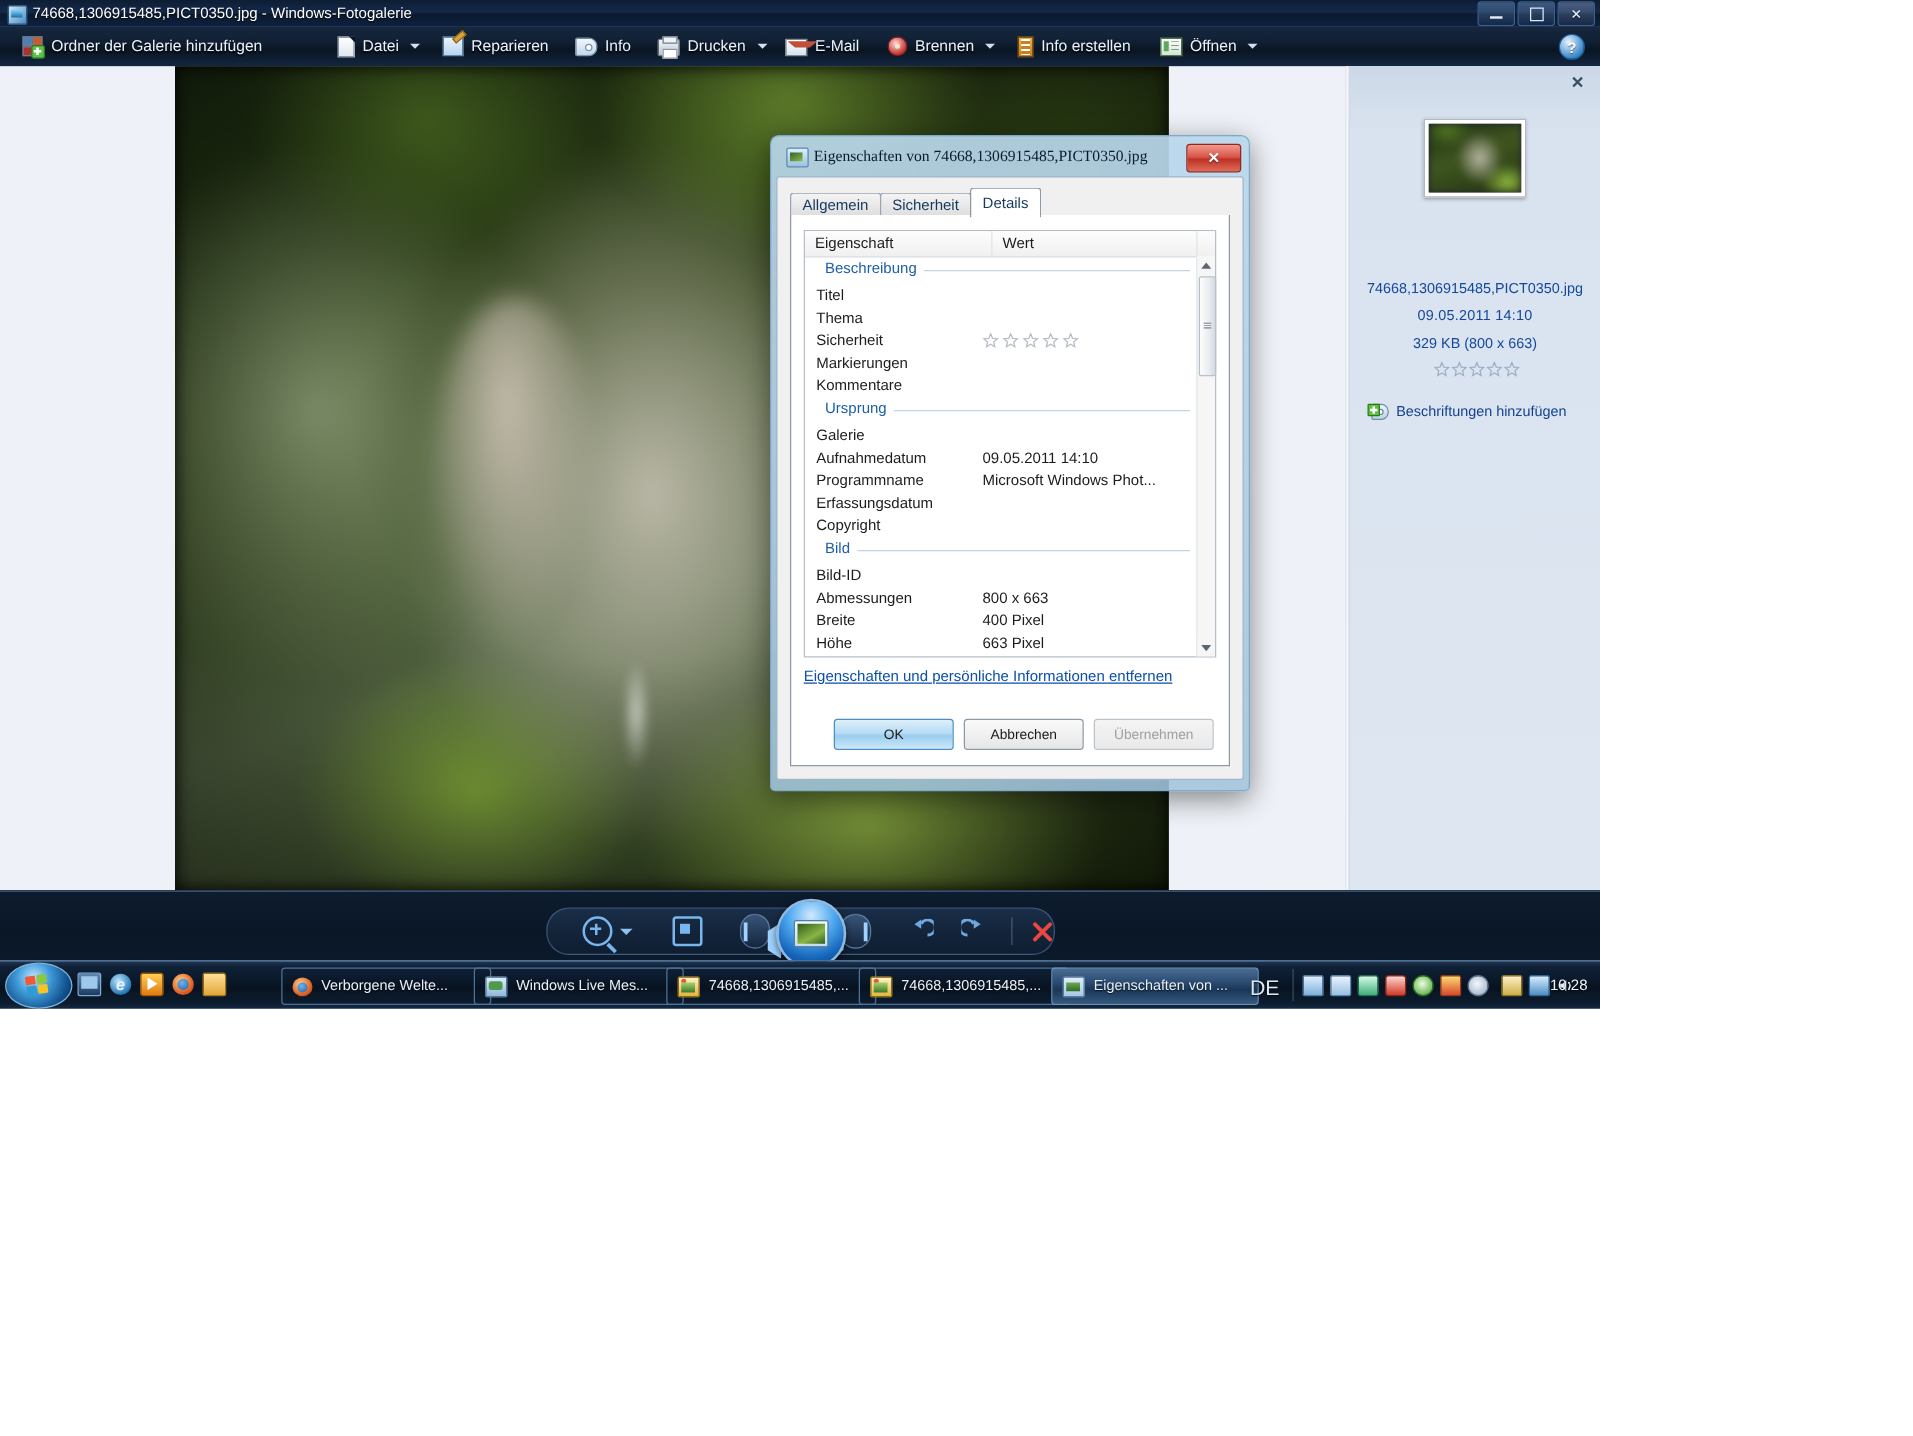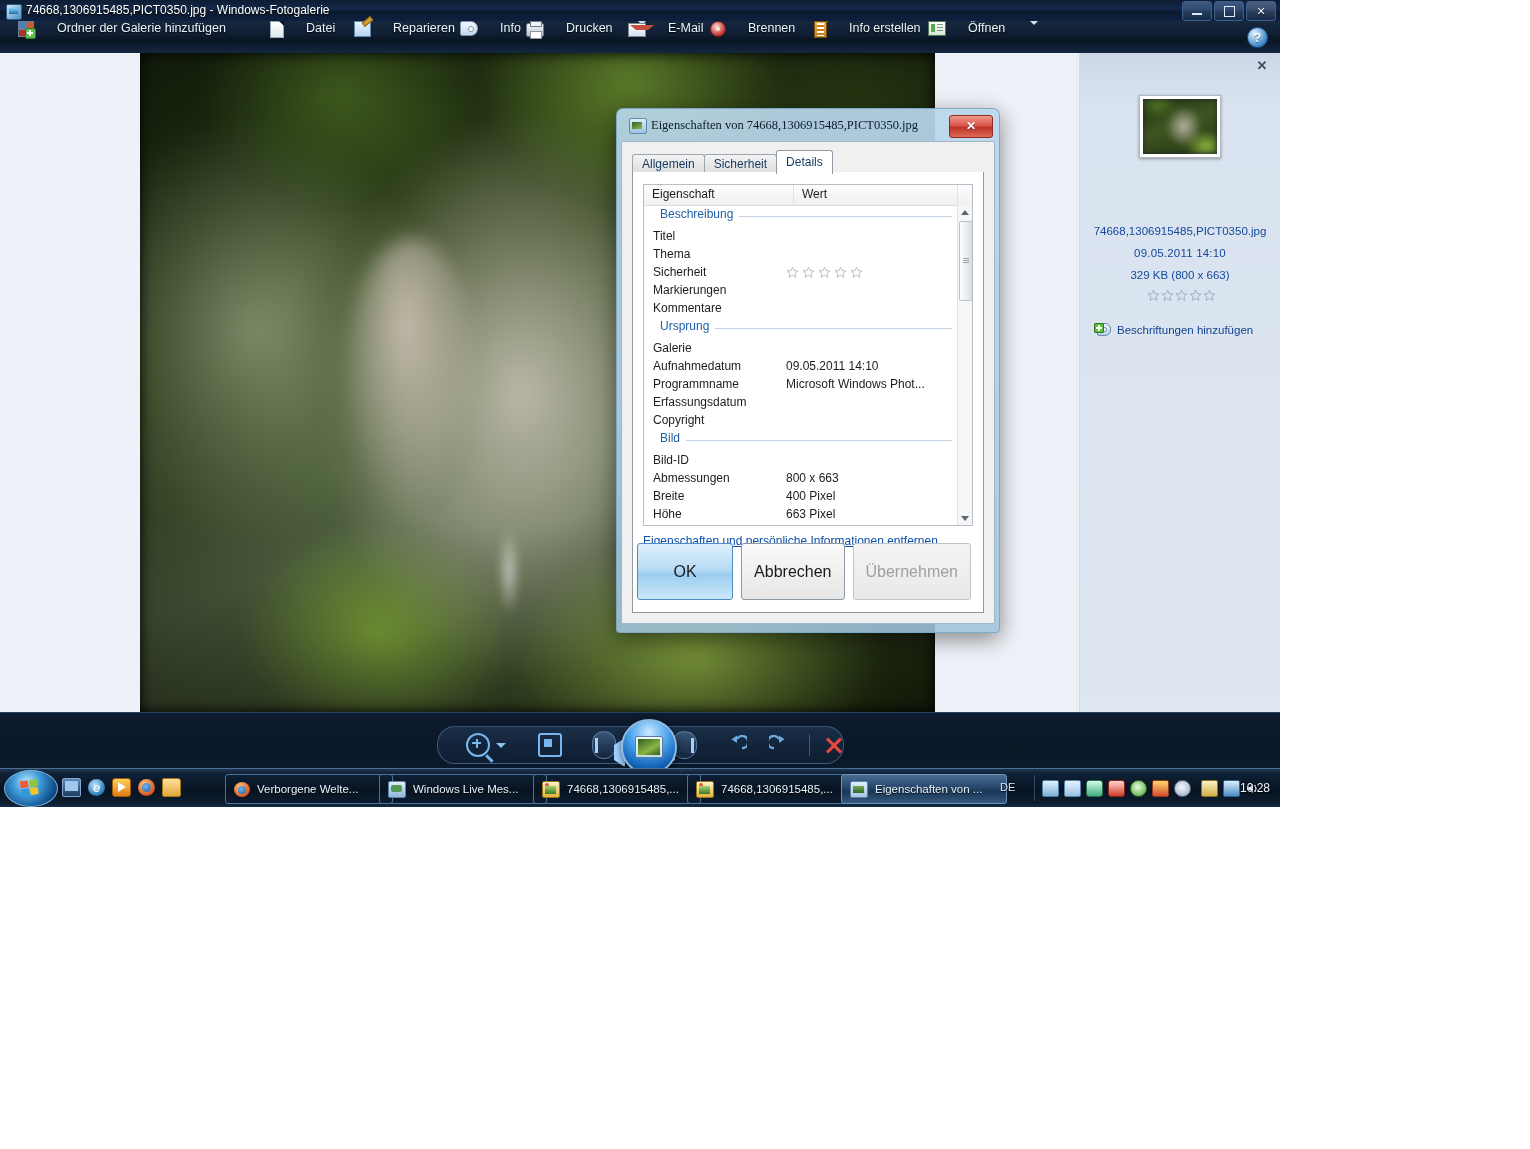--- a/index.html
+++ b/index.html
@@ -22,21 +22,21 @@
     display:flex;align-items:center;justify-content:center;color:#e8f2ff;font-size:11px;
     text-shadow:0 1px 1px rgba(0,0,0,.7);}
   .wbtn.close{background:linear-gradient(to bottom,rgba(150,170,210,.45),rgba(40,60,100,.35));}
   .wbtn .min-g{width:10px;height:2px;background:#dfe9f7;margin-top:6px;}
   .wbtn .max-g{width:9px;height:9px;border:1.5px solid #dfe9f7;}
 
   
   .toolbar{position:absolute;left:0;top:21px;width:1280px;height:32px;
     background:linear-gradient(to bottom,#16283f 0%,#101f33 40%,#0a1523 60%,#132740 100%);
     border-bottom:1px solid #2a4straight;border-bottom:1px solid #33506f;}
-  .tb-item{position:absolute;top:0;height:32px;display:flex;gap:22px;
+  .tb-item{position:absolute;top:0;height:32px;display:flex;align-items:center;gap:6px;
     padding:0 8px;color:#eaf2fb;font-size:12.5px;text-shadow:0 1px 1px rgba(0,0,0,.85);cursor:default;}
   .tb-item .caret{width:0;height:0;border-left:4px solid transparent;border-right:4px solid transparent;
     border-top:4px solid #cfe0f2;margin-left:3px;}
   .ico{width:17px;height:16px;position:relative;display:inline-block;flex:0 0 auto;}
   
   .ico-addfolder .sq{position:absolute;width:6px;height:6px;border:1px solid #6a7f95;}
   .ico-addfolder .s1{left:0;top:0;background:#4e7fb5;}
   .ico-addfolder .s2{left:8px;top:0;background:#c85a2e;}
   .ico-addfolder .s3{left:0;top:8px;background:#b03030;}
   .ico-addfolder .plus{position:absolute;left:7px;top:7px;width:9px;height:9px;background:#5bc24a;
@@ -220,21 +220,21 @@
   .tbico-ff{border-radius:50%;background:radial-gradient(circle at 40% 35%,#ffd08a,#d9531a 70%);}
   .tbico-ff:after{content:"";position:absolute;left:4px;top:4px;width:8px;height:8px;border-radius:50%;background:radial-gradient(circle at 40% 35%,#6fb6ef,#1f5e9e);}
   .tbico-msn{background:linear-gradient(#dfeefc,#8fb6d8);border:1px solid #5b83a7;border-radius:2px;}
   .tbico-msn:after{content:"";position:absolute;left:2px;top:3px;width:11px;height:7px;background:#4f9a4f;border-radius:2px;}
   .tbico-pg{background:linear-gradient(#fff3c9,#e4b43c);border:1px solid #9a7518;border-radius:2px;}
   .tbico-pg:after{content:"";position:absolute;left:2px;top:4px;width:11px;height:8px;background:linear-gradient(#a8d26a,#3b7a2a);}
   .tbico-pg:before{content:"";position:absolute;left:2px;top:1px;width:4px;height:4px;border-radius:50%;background:#e8553a;}
   .tbico-prop{background:linear-gradient(#dfeefc,#a8c6e2);border:1px solid #5b83a7;border-radius:2px;}
   .tbico-prop:after{content:"";position:absolute;left:2px;top:4px;width:11px;height:7px;background:linear-gradient(#6fa84f,#2e6a2b);}
 
-  .lang{position:absolute;left:1000px;top:12px;color:#dde8f4;font-size:11px;text-shadow:0 1px 1px rgba(0,0,0,.8);}
+  .lang{position:absolute;left:1000px;top:12px;color:#dde8f4;font-size:17px;text-shadow:0 1px 1px rgba(0,0,0,.8);}
   .tray{position:absolute;left:1042px;top:11px;display:flex;gap:5px;align-items:center;}
   .tri{width:15px;height:15px;border-radius:2px;position:relative;}
   .clock{position:absolute;right:10px;top:12px;color:#eef5fc;font-size:12px;text-shadow:0 1px 1px rgba(0,0,0,.8);}
   .trayline{position:absolute;left:1034px;top:6px;width:1px;height:26px;background:rgba(150,190,225,.3);}
 
   
   .dlg{position:absolute;left:616px;top:108px;width:374px;height:515px;
     border-radius:7px 7px 4px 4px;
     background:linear-gradient(to bottom,rgba(185,215,235,.92),rgba(160,195,220,.88));
     border:1px solid rgba(120,165,200,.9);
@@ -278,21 +278,21 @@
   .vs-dn{position:absolute;bottom:0;left:0;}
   .vs-arrow i{display:block;width:0;height:0;border-left:4px solid transparent;border-right:4px solid transparent;}
   .vs-up i{border-bottom:5px solid #5c6670;}
   .vs-dn i{border-top:5px solid #5c6670;}
   .vs-thumb{position:absolute;left:1px;top:16px;width:12px;height:78px;border-radius:2px;
     background:linear-gradient(to right,#fdfdfd,#e9edf1 60%,#d3d9df);border:1px solid #b9c1c9;}
   .vs-thumb:after{content:"";position:absolute;left:3px;top:36px;width:6px;height:5px;
     background:repeating-linear-gradient(#9aa3ac 0 1px,transparent 1px 2px);}
   .removelink{position:absolute;left:10px;top:362px;font-size:12px;color:#0b4fa8;text-decoration:underline;}
   .btnrow{position:absolute;right:12px;bottom:12px;display:flex;gap:8px;}
-  .btn{min-width:70px;height:23px;padding:16px 12px;font-size:16px;border-radius:3px;
+  .btn{min-width:70px;height:23px;padding:0 12px;font-size:11px;border-radius:3px;
     border:1px solid #8d9aa6;background:linear-gradient(to bottom,#fafafa,#e6e6e6);color:#1a1a1a;
     display:flex;align-items:center;justify-content:center;}
   .btn.def{border:1px solid #4c8ec4;background:linear-gradient(to bottom,#ddeffb 0%,#b8dcf4 45%,#9ccdee 55%,#cbe8fb 100%);}
   .btn.dis{color:#a0a0a0;background:linear-gradient(to bottom,#f4f4f4,#e9e9e9);border-color:#bcc4cb;}
 </style>
 </head>
 <body>
 
 <div class="app">
 

